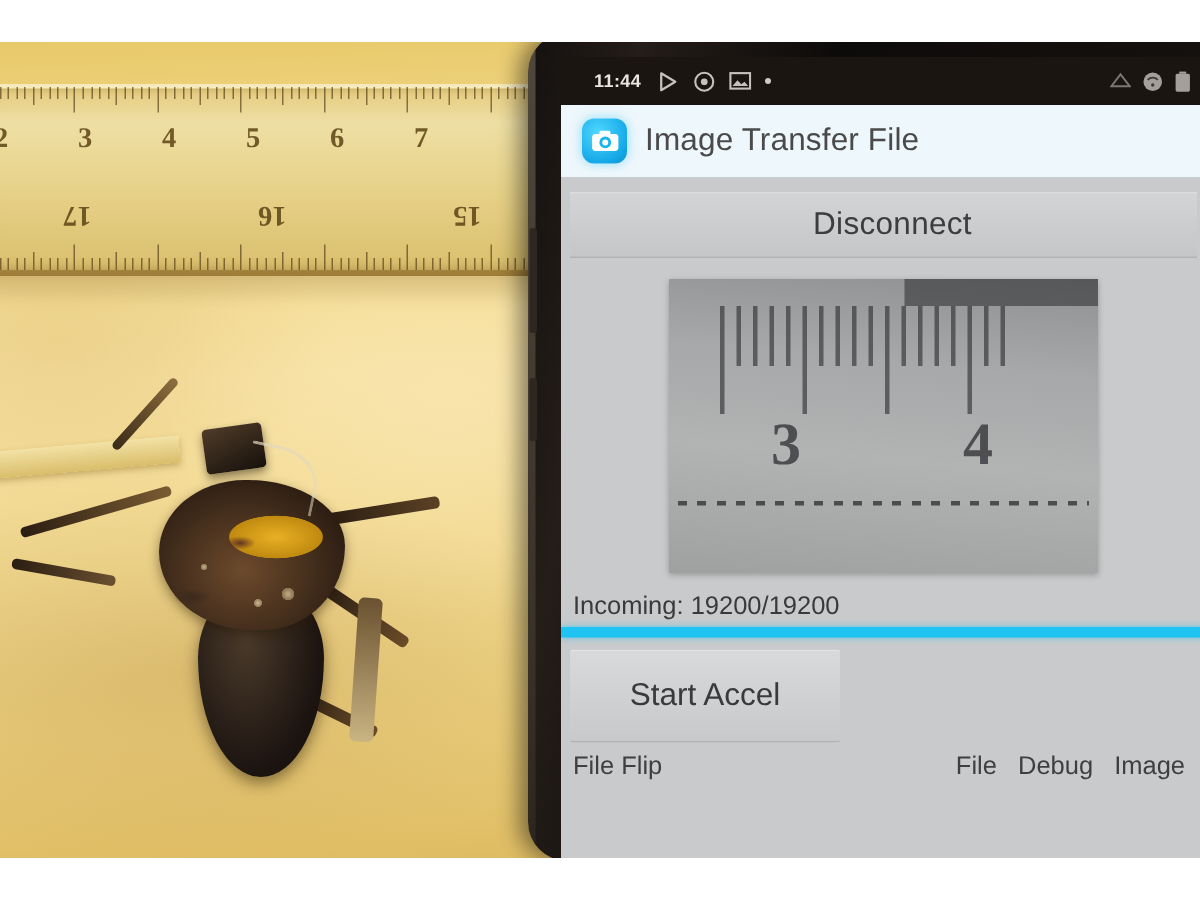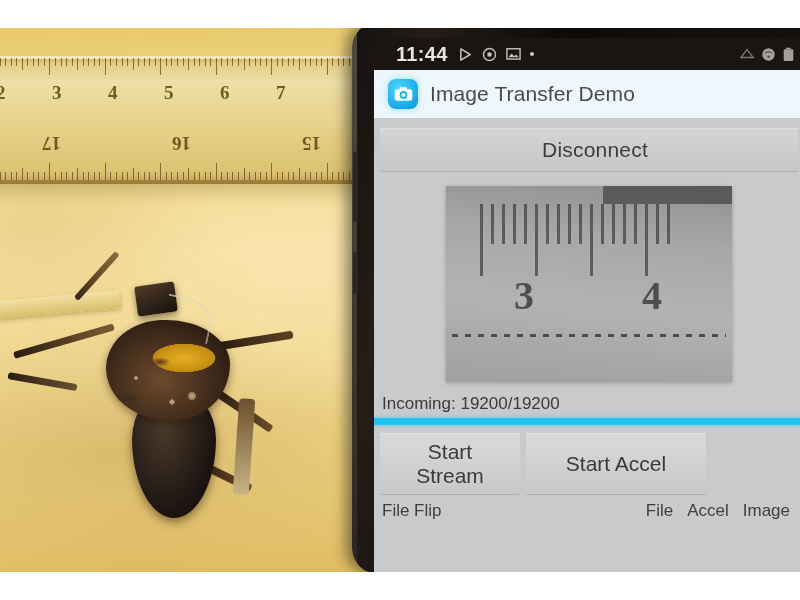--- a/index.html
+++ b/index.html
@@ -86,21 +86,21 @@
   .phone-hilite{position:absolute;left:0;top:0;width:5px;height:100%;
     background:linear-gradient(180deg,rgba(255,235,190,.25),rgba(255,235,190,.05));}
   .vol-btn{position:absolute;left:1px;width:5px;background:#2e2620;border-radius:2px;}
   .vol1{top:130px;height:70px;}
   .vol2{top:230px;height:42px;}
 
   .screen{position:absolute;left:22px;top:16px;right:0;bottom:0;background:#cfd1d3;overflow:hidden;}
 
   .statusbar{height:32px;background:#1b1512;display:flex;align-items:center;
     padding:0 10px 0 22px;gap:10px;color:#e9e6e2;}
-  .clock{font-size:20px;font-weight:600;letter-spacing:.3px;}
+  .clock{font-size:12px;font-weight:600;letter-spacing:.3px;}
   .sb-icons{display:flex;align-items:center;gap:9px;}
   .sb-right{margin-left:auto;display:flex;align-items:center;gap:7px;opacity:.85;}
   .ic{opacity:.9;display:block;}
   .dot-sm{width:4px;height:4px;border-radius:50%;background:#cfcac4;}
 
   .appbar{height:48px;background:#eef7fb;display:flex;align-items:center;gap:12px;padding:0 14px;
     box-shadow:0 1px 0 rgba(0,0,0,.10);}
   .app-icon{width:30px;height:30px;border-radius:8px;
     background:radial-gradient(circle at 36% 32%,#4fd8ff,#16a9e8 70%,#0d8fce);
     display:flex;align-items:center;justify-content:center;flex:none;
@@ -363,21 +363,21 @@
 
       <div class="appbar">
         <div class="app-icon">
           <svg width="19" height="16" viewBox="0 0 20 16">
             <rect x="0.8" y="3" width="18.4" height="12" rx="2.4" fill="#ffffff"></rect>
             <rect x="6" y="0.8" width="7.6" height="3" rx="1" fill="#ffffff"></rect>
             <circle cx="10" cy="9" r="4.1" fill="#19b4ec"></circle>
             <circle cx="10" cy="9" r="2.1" fill="#ffffff"></circle>
           </svg>
         </div>
-        <div class="app-title">Image Transfer Demo</div>
+        <div class="app-title">Image Transfer File</div>
       </div>
 
       <div class="content">
 
         <div class="disconnect-wrap">
           <div class="disconnect-btn">
             <span>Disconnect</span>
           </div>
         </div>
 
@@ -412,33 +412,30 @@
           </div>
         </div>
 
         <div class="incoming">Incoming: 19200/19200</div>
 
         <div class="progress-track">
           <div class="progress-fill" id="progress-fill" style="width: 100%;"></div>
         </div>
 
         <div class="btn-row">
-          <div class="act-btn w2">
-            <span id="btn1">Start<br>Stream</span>
-          </div>
           <div class="act-btn w3">
             <span id="btn2">Start Accel</span>
           </div>
         </div>
 
         <div class="footer">
           <div class="fitem">File Flip</div>
           <div class="spacer"></div>
           <div class="fitem">File</div>
-          <div class="fitem">Accel</div>
+          <div class="fitem">Debug</div>
           <div class="fitem">Image</div>
         </div>
 
       </div>
     </div>
   </div>
 
   <div class="top-white"></div>
   <div class="bottom-white"></div>
 </div>

